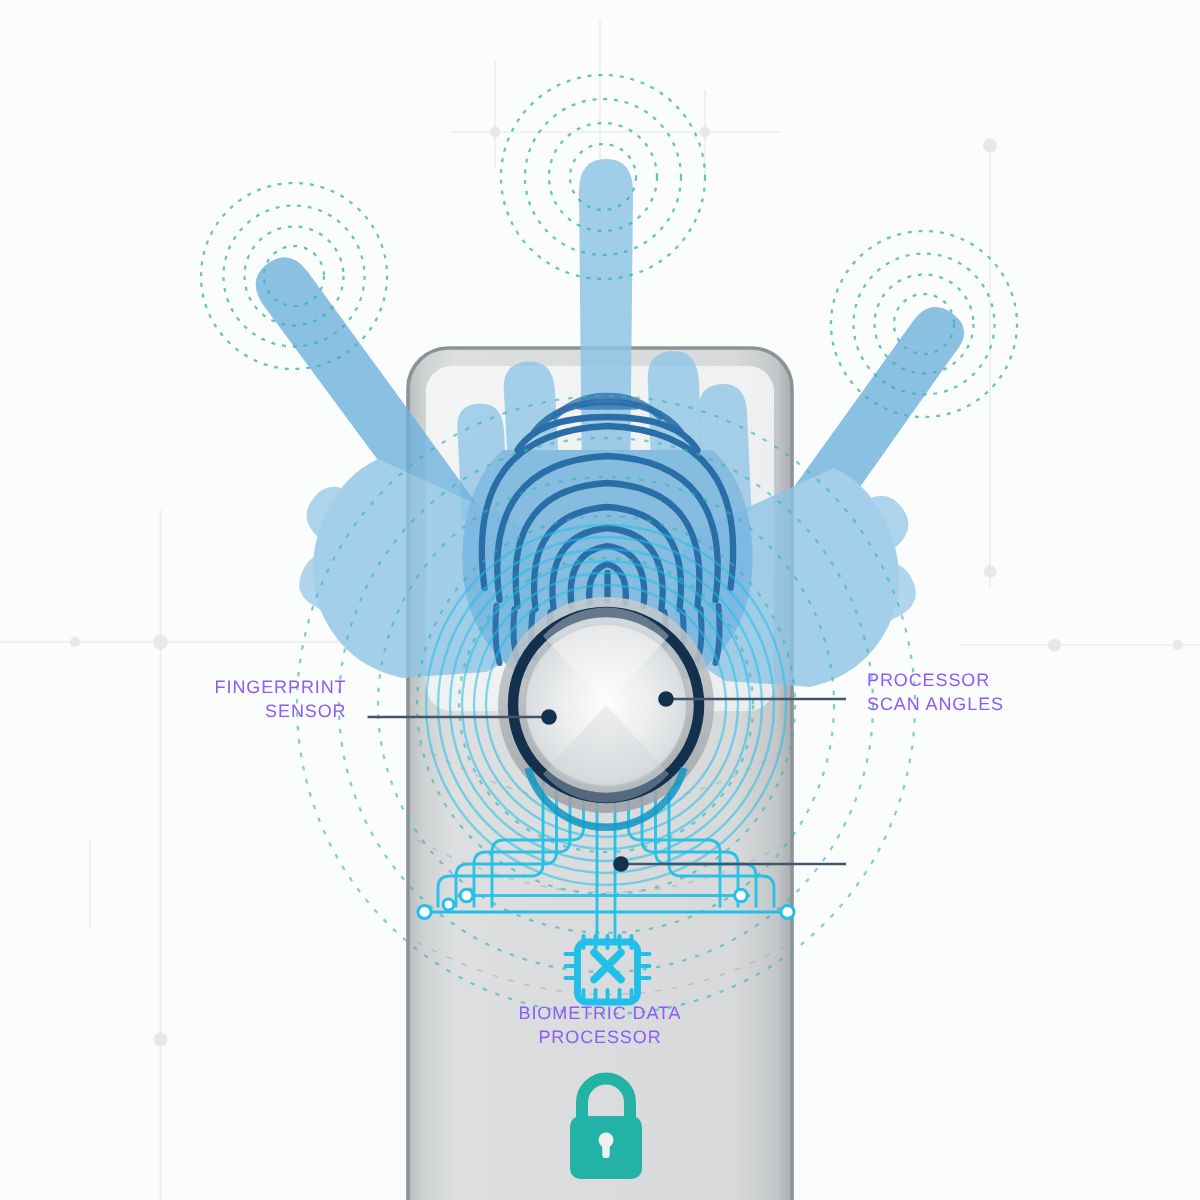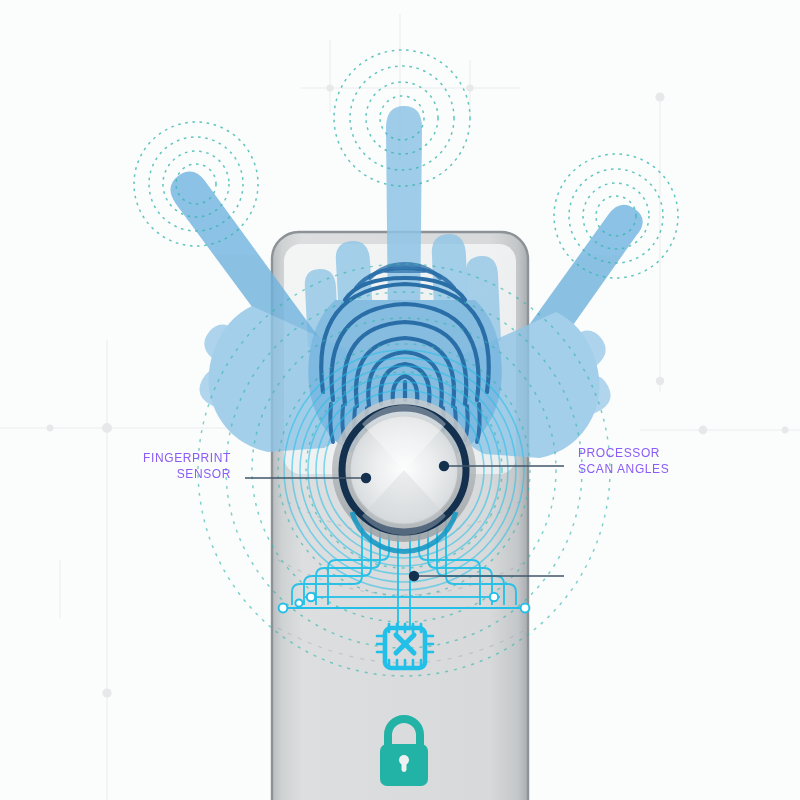--- a/index.html
+++ b/index.html
@@ -274,14 +274,16 @@
     </g>
   </svg>
 
   <div class="lbl lbl-l" style="left:16px;top:451px;width:215px;">FINGERPRINT
 SENSOR</div>
 
   <div class="lbl lbl-r" style="left:578px;top:446px;width:215px;">PROCESSOR
 SCAN ANGLES</div>
 
 
+  <div class="lbl lbl-c" style="left:292px;top:668px;width:216px;">BIOMETRIC DATA
+PROCESSOR</div>
 
 </div>
 
 </body></html>

